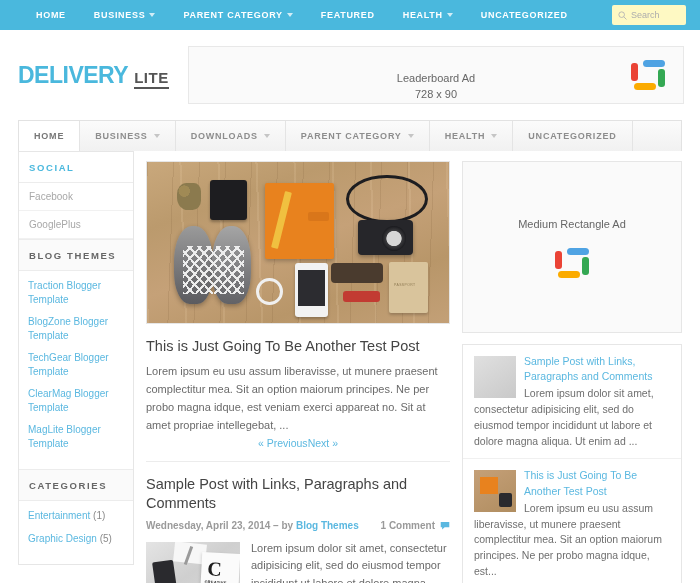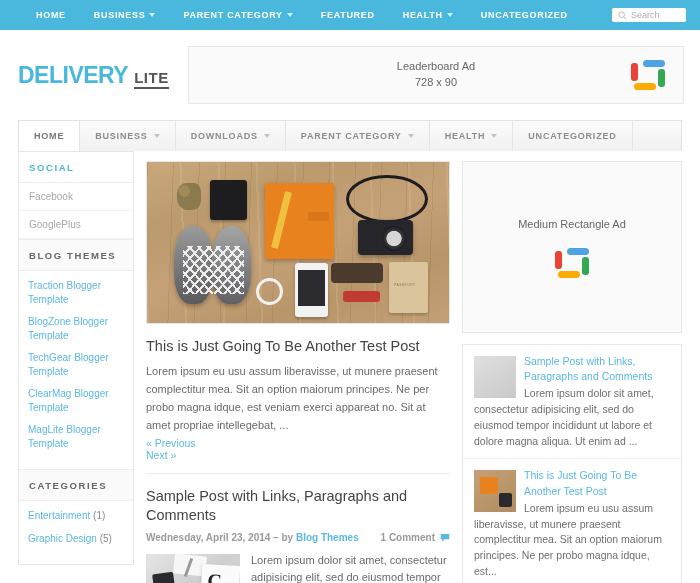--- a/index.html
+++ b/index.html
@@ -33,23 +33,23 @@
     cursor: pointer;
   }
   .caret-dn {
     width: 0; height: 0;
     border-left: 3px solid transparent;
     border-right: 3px solid transparent;
     border-top: 4px solid rgba(255,255,255,.75);
     display: inline-block;
   }
   .search-wrap {
-    background: #ffffff;
+    background: #fef9c3;
     border-radius: 2px;
-    height: 14px;
+    height: 20px;
     width: 74px;
     display: flex;
     align-items: center;
     padding: 0 6px;
     gap: 4px;
   }
   .search-wrap svg { flex: 0 0 auto; }
   .search-input {
     border: 0; outline: 0;
     font-family: "Liberation Sans", sans-serif;
@@ -84,21 +84,21 @@
     border-bottom: 2px solid #555;
     padding-bottom: 1px;
     line-height: 1.05;
   }
   .leaderboard {
     flex: 1;
     height: 58px;
     background: #fafafa;
     border: 1px solid #e8e8e8;
     display: flex;
-    align-items: center;
+    align-items: flex-end;
     justify-content: center;
     position: relative;
   }
   .lb-text { text-align: center; color: #666; font-size: 11px; line-height: 1.45; }
   .ads-logo { position: absolute; right: 18px; top: 50%; transform: translateY(-50%); }
 
   
   .mainnav-wrap { padding: 0 18px; }
   .mainnav {
     display: flex;
@@ -220,21 +220,21 @@
 
   .post-title {
     font-size: 14.5px;
     color: #444;
     margin: 13px 0 8px 0;
     line-height: 1.25;
     font-weight: normal;
     cursor: pointer;
   }
   .post-excerpt { font-size: 11px; line-height: 1.62; color: #6a6a6a; }
-  .pager { display: flex; justify-content: center; margin-top: 3px; flex-direction: column; }
+  .pager { display: flex; justify-content: center; margin-top: 3px; }
   .pager a { color: #5bb8e0; font-size: 10.5px; text-decoration: none; cursor: pointer; }
   .divider { border-top: 1px solid #ececec; margin: 12px 0 0 0; }
 
   .post-meta {
     font-size: 10px;
     color: #9a9a9a;
     display: flex;
     align-items: center;
     margin: 6px 0 9px 0;
     font-weight: bold;

